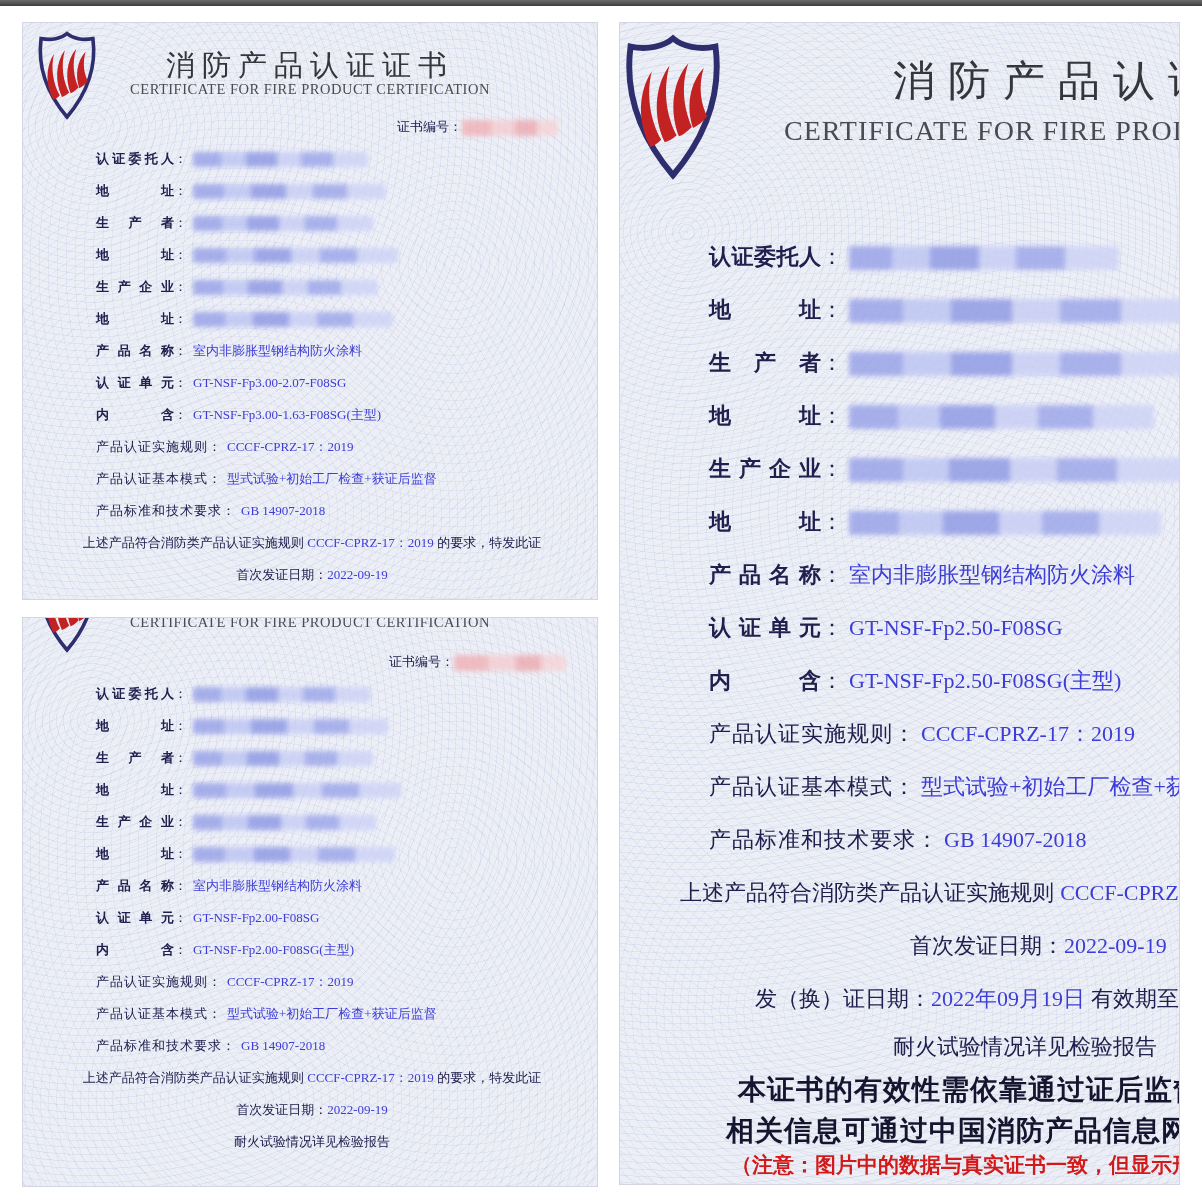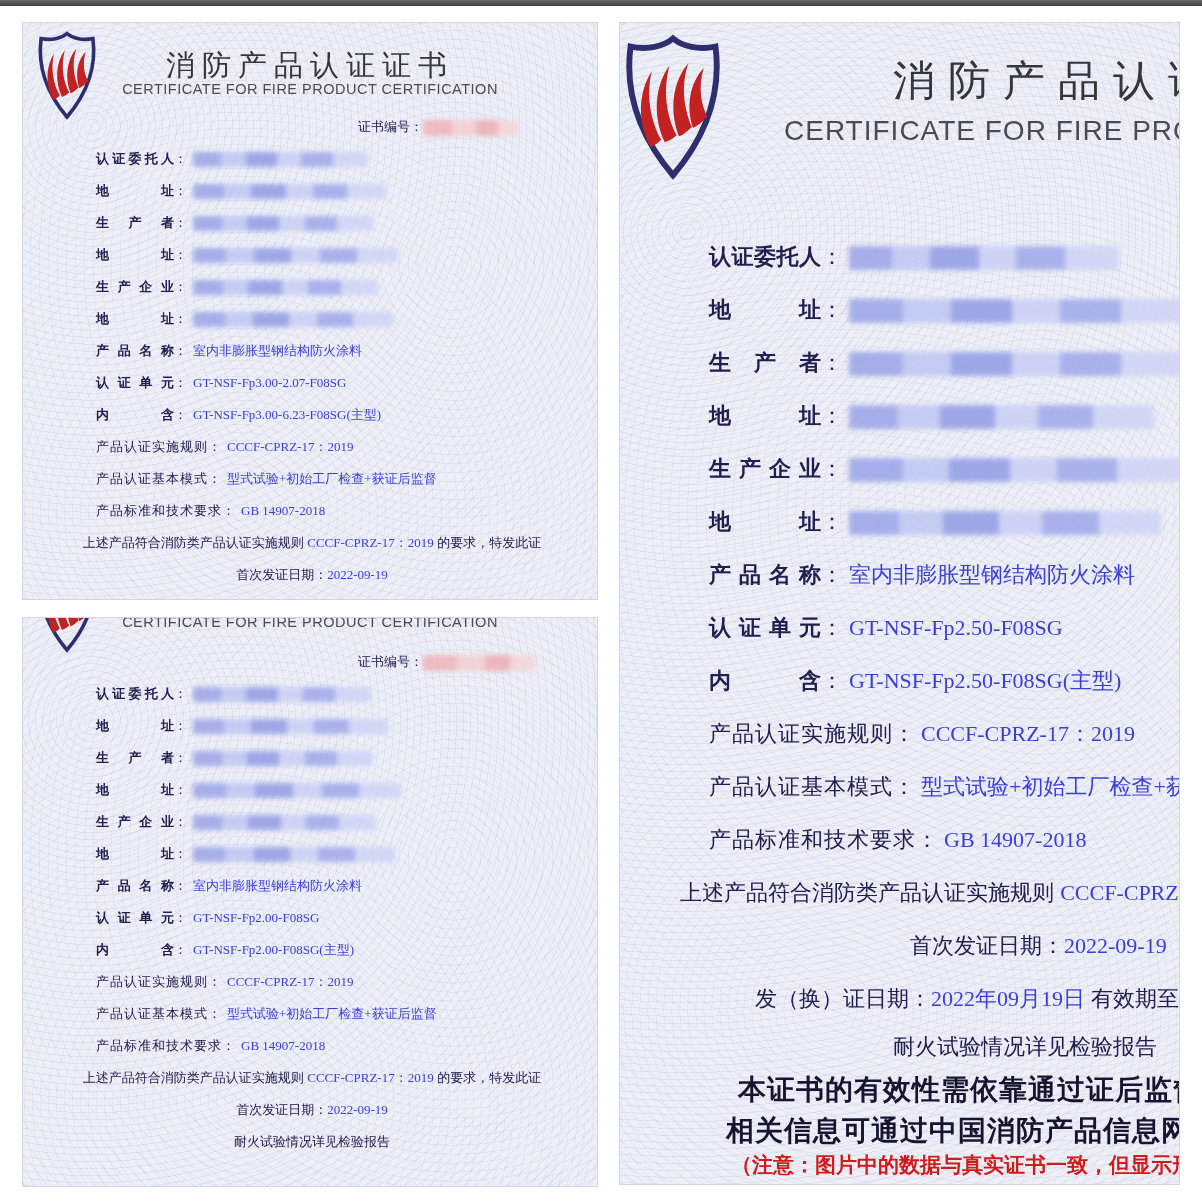--- a/index.html
+++ b/index.html
@@ -27,34 +27,34 @@
   .logo{position:absolute;}
   .cA .logo{left:8px;top:5px;width:72px;height:96px;}
   .cB .logo{left:8px;top:-57px;width:72px;height:96px;}
   .cC .logo{left:-6px;top:6px;width:118px;height:158px;}
 
   .title{position:absolute;white-space:nowrap;color:#35353b;font-weight:500;}
   .cA .title,.cB .title{left:0;right:0;text-align:center;top:23px;font-size:29px;letter-spacing:7px;}
   .cB .title{top:-39px;}
   .cC .title{left:273px;top:30px;font-size:42px;letter-spacing:13px;font-weight:500;}
 
-  .subtitle{position:absolute;white-space:nowrap;color:#4a4a52;}
+  .subtitle{position:absolute;white-space:nowrap;color:#4a4a52;font-family:Liberation Serif, serif;}
   .cA .subtitle,.cB .subtitle{left:0;right:0;text-align:center;top:58px;font-size:14.5px;letter-spacing:.5px;}
   .cB .subtitle{top:-4px;}
   .cC .subtitle{left:164px;top:92px;font-size:28px;letter-spacing:1px;}
 
   .rows{position:absolute;left:0;right:0;}
   .cA .rows{top:88px;}
   .cB .rows{top:28px;}
   .cC .rows{top:207px;}
 
   .row{height:32px;line-height:32px;padding-left:73px;white-space:nowrap;font-size:13px;}
   .cC .row{height:53px;line-height:53px;padding-left:89px;font-size:22px;}
 
-  .row.certno{padding-left:335px;}
+  .row.certno{padding-left:335px;text-align:center;}
   .row.center{padding-left:4px;text-align:center;}
   
   .cC .row.st{padding-left:60px;}
   .cC .row.first{padding-left:290px;}
   .cC .row.issue{padding-left:135px;}
   .cC .row.fire{padding-left:273px;height:43px;line-height:43px;}
   .cC .row.bold1{padding-left:118px;height:44px;line-height:44px;}
   .cC .row.bold2{padding-left:106px;height:38px;line-height:38px;}
   .cC .row.notice{padding-left:111px;height:30px;line-height:30px;}
 
@@ -94,21 +94,21 @@
   <div class="rows">
       <div class="row certno"><span class="part-dark">证书编号：</span><span class="redact red" style="width: 96px; height: 16px;"></span></div>
       <div class="row"><span class="part-lbl">认证委托人</span><span class="part-colon">：</span><span class="redact blue" style="width: 175px; height: 15px;"></span></div>
       <div class="row"><span class="part-lbl">地址</span><span class="part-colon">：</span><span class="redact blue" style="width: 193px; height: 15px;"></span></div>
       <div class="row"><span class="part-lbl">生产者</span><span class="part-colon">：</span><span class="redact blue" style="width: 180px; height: 15px;"></span></div>
       <div class="row"><span class="part-lbl">地址</span><span class="part-colon">：</span><span class="redact blue" style="width: 205px; height: 15px;"></span></div>
       <div class="row"><span class="part-lbl">生产企业</span><span class="part-colon">：</span><span class="redact blue" style="width: 185px; height: 15px;"></span></div>
       <div class="row"><span class="part-lbl">地址</span><span class="part-colon">：</span><span class="redact blue" style="width: 200px; height: 15px;"></span></div>
       <div class="row"><span class="part-lbl">产品名称</span><span class="part-colon">：</span><span class="part-blue">室内非膨胀型钢结构防火涂料</span></div>
       <div class="row"><span class="part-lbl">认证单元</span><span class="part-colon">：</span><span class="part-blue">GT-NSF-Fp3.00-2.07-F08SG</span></div>
-      <div class="row"><span class="part-lbl">内含</span><span class="part-colon">：</span><span class="part-blue">GT-NSF-Fp3.00-6.23-F08SG(主型)</span></div>
+      <div class="row"><span class="part-lbl">内含</span><span class="part-colon">：</span><span class="part-blue">GT-NSF-Fp3.00-1.63-F08SG(主型)</span></div>
       <div class="row"><span class="part-lbll">产品认证实施规则</span><span class="part-colon">：</span><span class="part-blue">CCCF-CPRZ-17：2019</span></div>
       <div class="row"><span class="part-lbll">产品认证基本模式</span><span class="part-colon">：</span><span class="part-blue">型式试验+初始工厂检查+获证后监督</span></div>
       <div class="row"><span class="part-lbll">产品标准和技术要求</span><span class="part-colon">：</span><span class="part-blue">GB 14907-2018</span></div>
       <div class="row center"><span class="part-dark">上述产品符合消防类产品认证实施规则 </span><span class="part-blue">CCCF-CPRZ-17：2019</span><span class="part-dark"> 的要求，特发此证</span></div>
       <div class="row center"><span class="part-dark">首次发证日期：</span><span class="part-blue">2022-09-19</span></div>
     </div>
 </div>
 
 <div class="cert cB">
   <svg class="logo" viewBox="0 0 100 130" aria-hidden="true">

